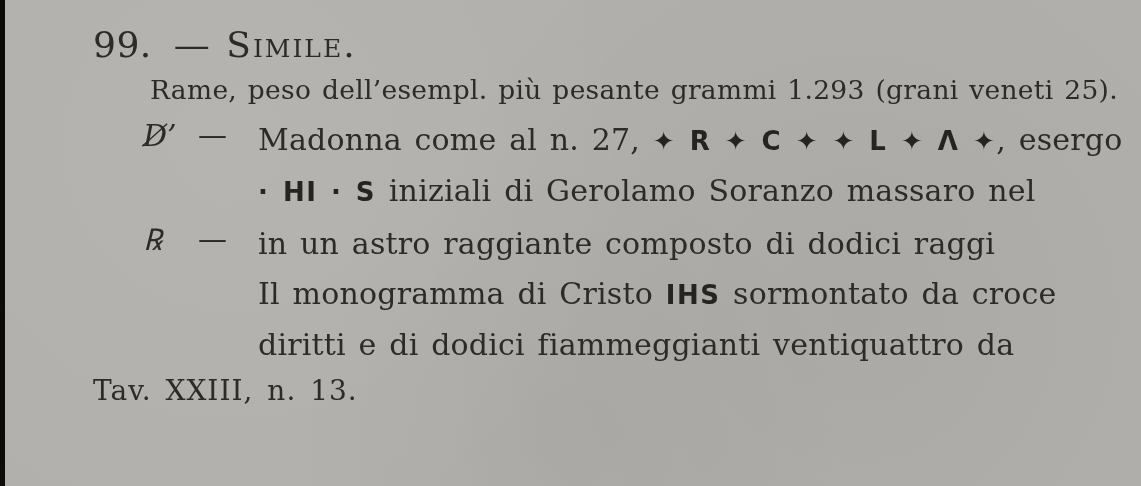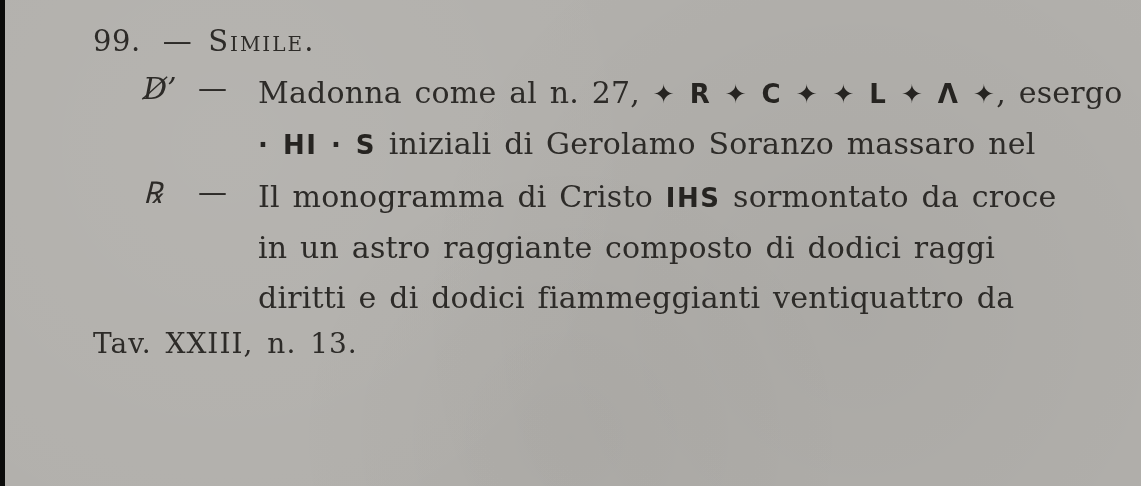--- a/index.html
+++ b/index.html
@@ -30,21 +30,21 @@
     top: 0;
     width: 5px;
     height: 486px;
     background: #0b0b0a;
   }
   .content {
     padding: 24px 42px 0 93px;
   }
   
   .heading {
-    font-size: 29px;
+    font-size: 36px;
     letter-spacing: 0.5px;
     white-space: nowrap;
   }
   .heading .num {
     display: inline-block;
   }
   .heading .dash {
     display: inline-block;
     margin: 0 16px 0 22px;
   }
@@ -115,36 +115,37 @@
 <body>
 
 <div class="page">
   <div class="edge-strip"></div>
   <div class="content">
 
     <div class="heading">
       <span class="num">99.</span><span class="dash">—</span><span class="title">Simile.</span>
     </div>
 
+    <div class="weight-line">Rame, peso dell’esempl. più pesante grammi 1.293 (grani veneti 25).</div>
 
     <div class="entry entry-obverse">
       <span class="side">D̸’</span>
       <span class="dash">—</span>
       <div class="entry-text">
         <div class="tline"><span>Madonna come al n. 27, </span><span class="legend">✦ R ✦ C ✦ ✦ L ✦ Λ ✦</span><span>, esergo</span></div>
         <div class="tline"><span class="legend">· HI · S</span><span> iniziali di Gerolamo Soranzo massaro nel</span></div>
       </div>
     </div>
 
     <div class="entry entry-reverse">
       <span class="side">℞</span>
       <span class="dash">—</span>
       <div class="entry-text">
+        <div class="tline"><span>in un astro raggiante composto di dodici raggi</span></div>
         <div class="tline"><span>Il monogramma di Cristo </span><span class="legend">IHS</span><span> sormontato da croce</span></div>
-        <div class="tline"><span>in un astro raggiante composto di dodici raggi</span></div>
         <div class="tline"><span>diritti e di dodici fiammeggianti ventiquattro da</span></div>
       </div>
     </div>
 
     <div class="plate-ref">Tav. XXIII, n. 13.</div>
 
   </div>
 </div>
 
 </body></html>

